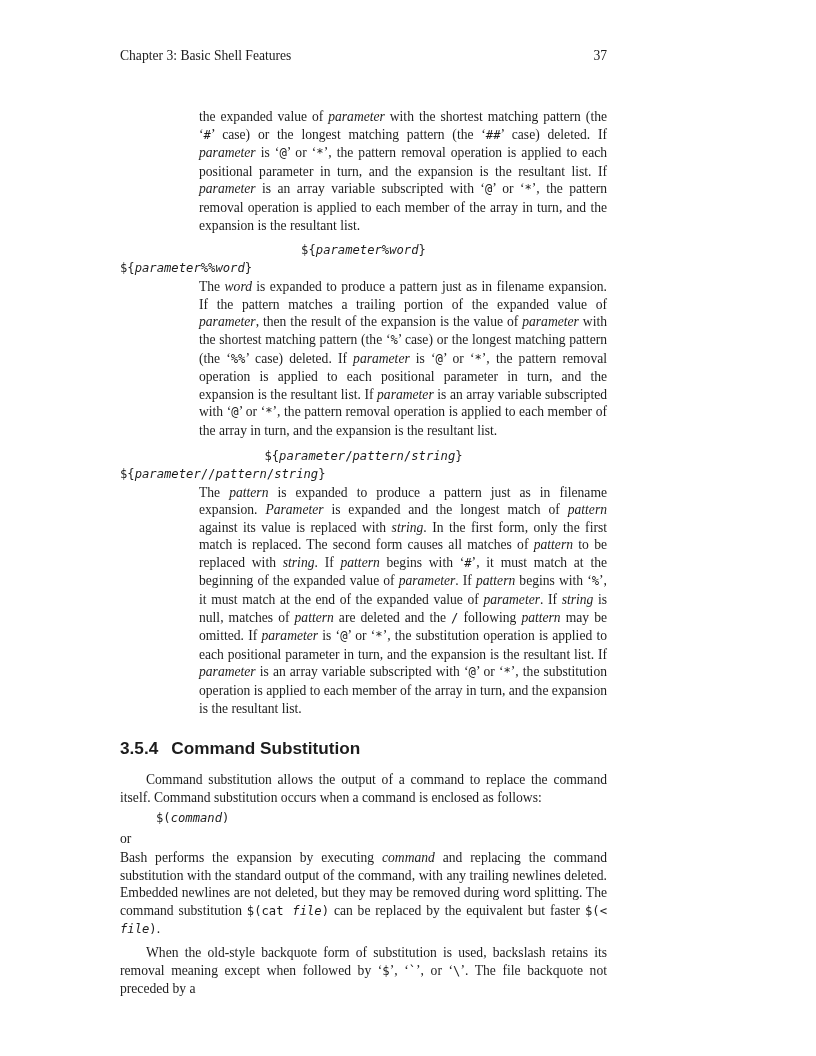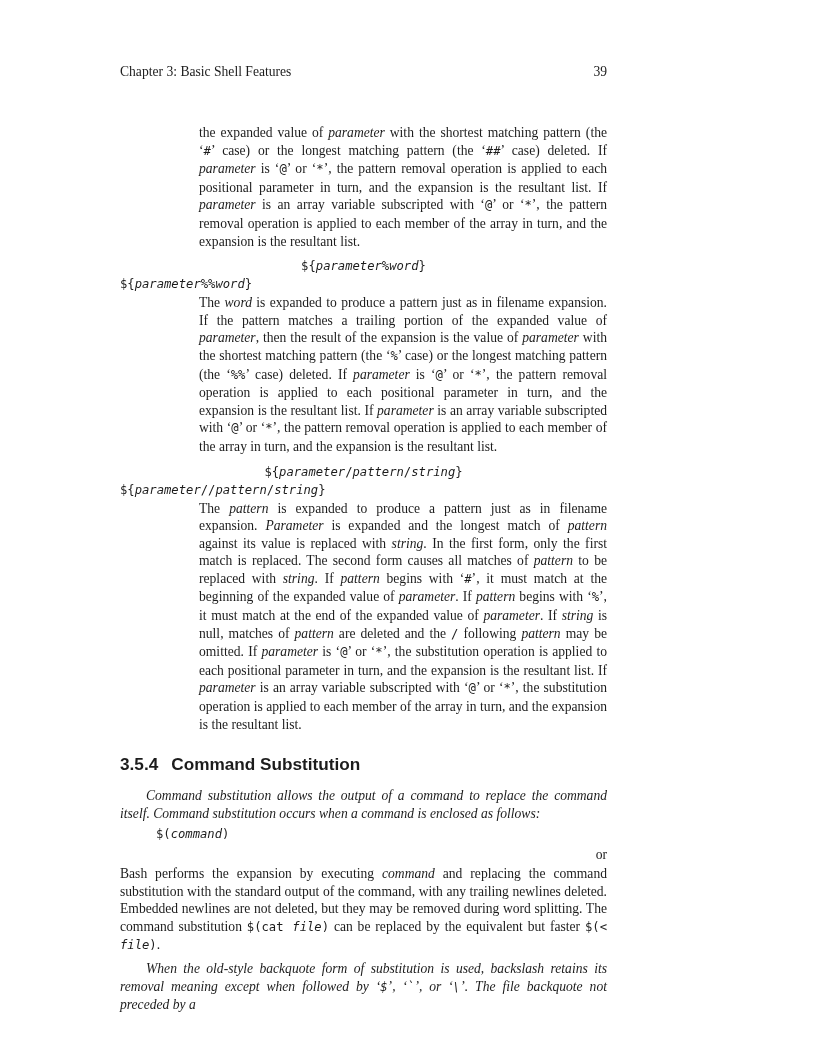--- a/index.html
+++ b/index.html
@@ -5,21 +5,21 @@
   * { box-sizing: border-box; }
   html, body { margin: 0; padding: 0; }
   body {
     width: 816px; height: 1056px;
     background: #ffffff; color: #1c1c1c;
     font-family: "Liberation Serif", serif;
     font-size: 13.6px;
   }
   .page {
     width: 727px; height: 1056px;
-    padding: 64px 120px 0 120px;
+    padding: 48px 120px 0 120px;
     overflow: hidden;
   }
   .header {
     display: flex; justify-content: space-between;
     font-size: 13.6px;
     margin-bottom: 44px;
   }
   .block { line-height: 17.6px; }
   .desc {
     margin-left: 79px;
@@ -34,43 +34,43 @@
   .term + .desc { margin-top: 1px; }
   .heading {
     font-family: Liberation Sans, sans-serif;
     font-size: 17.2px;
     font-weight: bold;
     margin: 20px 0 12px 0;
     line-height: 22px;
   }
   .hnum { margin-right: 13px; }
   .para, .para-indent { text-align: justify; }
-  .para-indent { text-indent: 26px; font-style: italic; }
+  .para-indent { text-indent: 26px; }
   .para + .para-indent { margin-top: 5px; }
   .code {
     font-family: "DejaVu Sans Mono", monospace;
     font-size: 12.2px;
     margin: 3px 0 3px 36px;
     line-height: 18px;
   }
-  .plain { margin: 1px 0; text-align: right; }
+  .plain { margin: 1px 0; }
   .it { font-style: italic; }
   .tt, .tti {
     font-family: "DejaVu Sans Mono", monospace;
     font-size: 12.2px;
   }
   .tti { font-style: italic; }
 </style>
 </head>
 <body>
 
 <div class="page">
   <div class="header">
     <span>Chapter 3: Basic Shell Features</span>
-    <span>39</span>
+    <span>37</span>
   </div>
   <div class="body-content">
       <div class="block desc"><span class="rm">the expanded value of </span><span class="it">parameter</span><span class="rm"> with the shortest matching pattern (the ‘</span><span class="tt">#</span><span class="rm">’ case) or the longest matching pattern (the ‘</span><span class="tt">##</span><span class="rm">’ case) deleted. If </span><span class="it">parameter</span><span class="rm"> is ‘</span><span class="tt">@</span><span class="rm">’ or ‘</span><span class="tt">*</span><span class="rm">’, the pattern removal operation is applied to each positional parameter in turn, and the expansion is the resultant list. If </span><span class="it">parameter</span><span class="rm"> is an array variable subscripted with ‘</span><span class="tt">@</span><span class="rm">’ or ‘</span><span class="tt">*</span><span class="rm">’, the pattern removal operation is applied to each member of the array in turn, and the expansion is the resultant list.</span></div>
       <div class="block term"><span class="tt">${</span><span class="tti">parameter</span><span class="tt">%</span><span class="tti">word</span><span class="tt">}</span></div>
       <div class="block term"><span class="tt">${</span><span class="tti">parameter</span><span class="tt">%%</span><span class="tti">word</span><span class="tt">}</span></div>
       <div class="block desc"><span class="rm">The </span><span class="it">word</span><span class="rm"> is expanded to produce a pattern just as in filename expansion. If the pattern matches a trailing portion of the expanded value of </span><span class="it">parameter</span><span class="rm">, then the result of the expansion is the value of </span><span class="it">parameter</span><span class="rm"> with the shortest matching pattern (the ‘</span><span class="tt">%</span><span class="rm">’ case) or the longest matching pattern (the ‘</span><span class="tt">%%</span><span class="rm">’ case) deleted. If </span><span class="it">parameter</span><span class="rm"> is ‘</span><span class="tt">@</span><span class="rm">’ or ‘</span><span class="tt">*</span><span class="rm">’, the pattern removal operation is applied to each positional parameter in turn, and the expansion is the resultant list. If </span><span class="it">parameter</span><span class="rm"> is an array variable subscripted with ‘</span><span class="tt">@</span><span class="rm">’ or ‘</span><span class="tt">*</span><span class="rm">’, the pattern removal operation is applied to each member of the array in turn, and the expansion is the resultant list.</span></div>
       <div class="block term"><span class="tt">${</span><span class="tti">parameter</span><span class="tt">/</span><span class="tti">pattern</span><span class="tt">/</span><span class="tti">string</span><span class="tt">}</span></div>
       <div class="block term"><span class="tt">${</span><span class="tti">parameter</span><span class="tt">//</span><span class="tti">pattern</span><span class="tt">/</span><span class="tti">string</span><span class="tt">}</span></div>
       <div class="block desc"><span class="rm">The </span><span class="it">pattern</span><span class="rm"> is expanded to produce a pattern just as in filename expansion. </span><span class="it">Parameter</span><span class="rm"> is expanded and the longest match of </span><span class="it">pattern</span><span class="rm"> against its value is replaced with </span><span class="it">string</span><span class="rm">. In the first form, only the first match is replaced. The second form causes all matches of </span><span class="it">pattern</span><span class="rm"> to be replaced with </span><span class="it">string</span><span class="rm">. If </span><span class="it">pattern</span><span class="rm"> begins with ‘</span><span class="tt">#</span><span class="rm">’, it must match at the beginning of the expanded value of </span><span class="it">parameter</span><span class="rm">. If </span><span class="it">pattern</span><span class="rm"> begins with ‘</span><span class="tt">%</span><span class="rm">’, it must match at the end of the expanded value of </span><span class="it">parameter</span><span class="rm">. If </span><span class="it">string</span><span class="rm"> is null, matches of </span><span class="it">pattern</span><span class="rm"> are deleted and the </span><span class="tt">/</span><span class="rm"> following </span><span class="it">pattern</span><span class="rm"> may be omitted. If </span><span class="it">parameter</span><span class="rm"> is ‘</span><span class="tt">@</span><span class="rm">’ or ‘</span><span class="tt">*</span><span class="rm">’, the substitution operation is applied to each positional parameter in turn, and the expansion is the resultant list. If </span><span class="it">parameter</span><span class="rm"> is an array variable subscripted with ‘</span><span class="tt">@</span><span class="rm">’ or ‘</span><span class="tt">*</span><span class="rm">’, the substitution operation is applied to each member of the array in turn, and the expansion is the resultant list.</span></div>
       <div class="block heading"><span class="hnum">3.5.4</span><span class="htitle">Command Substitution</span></div>

